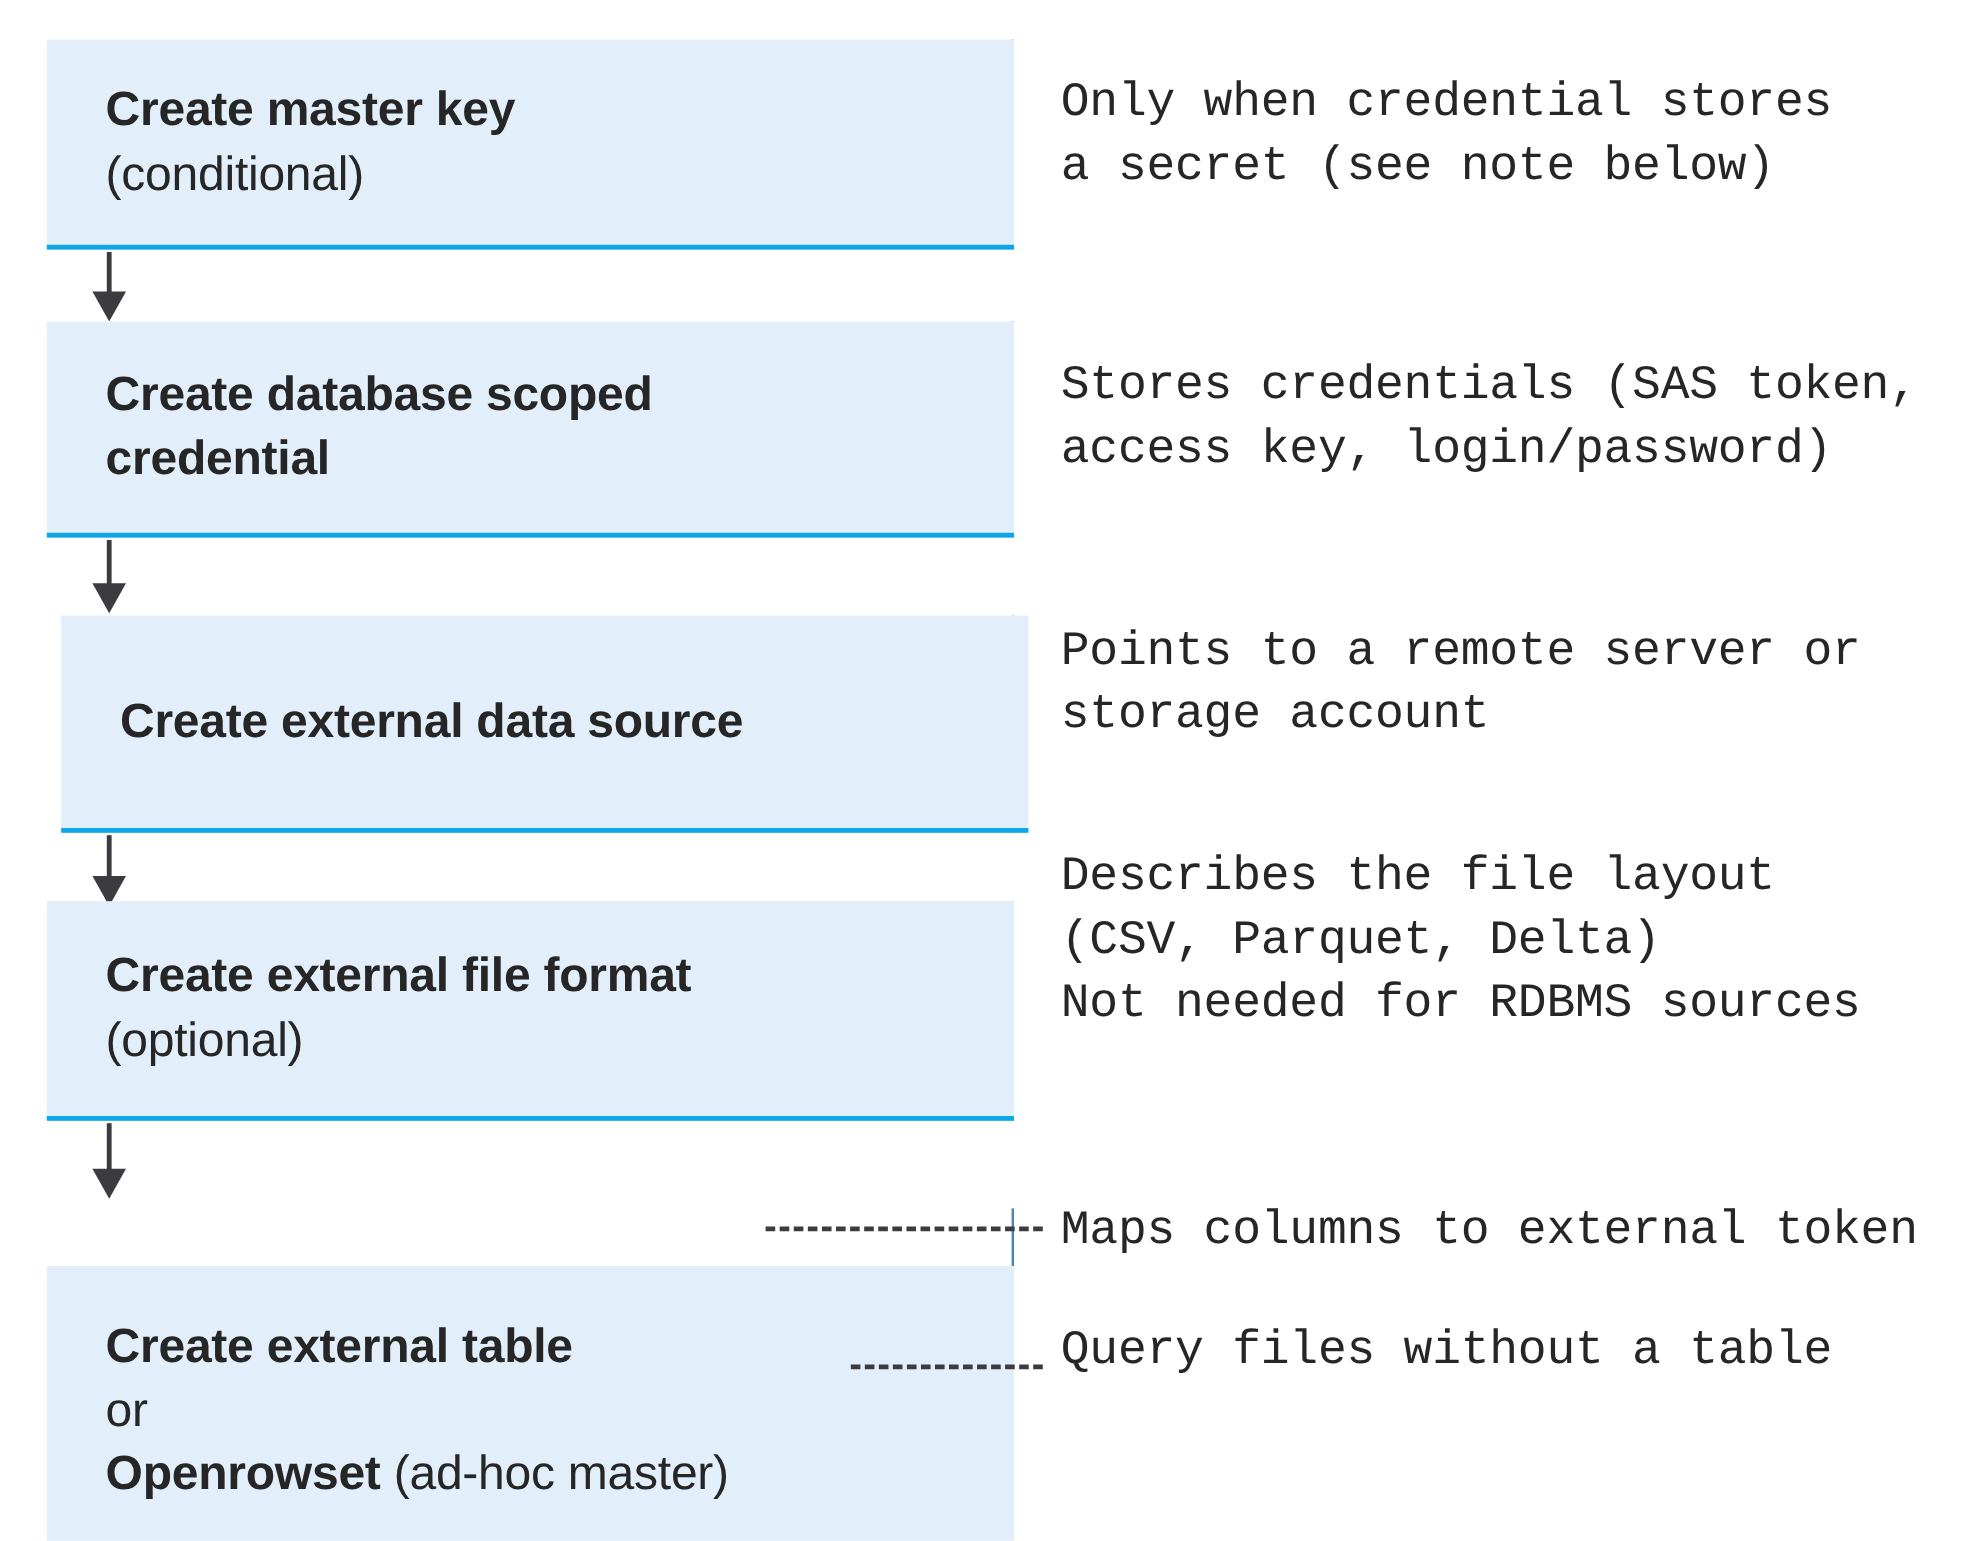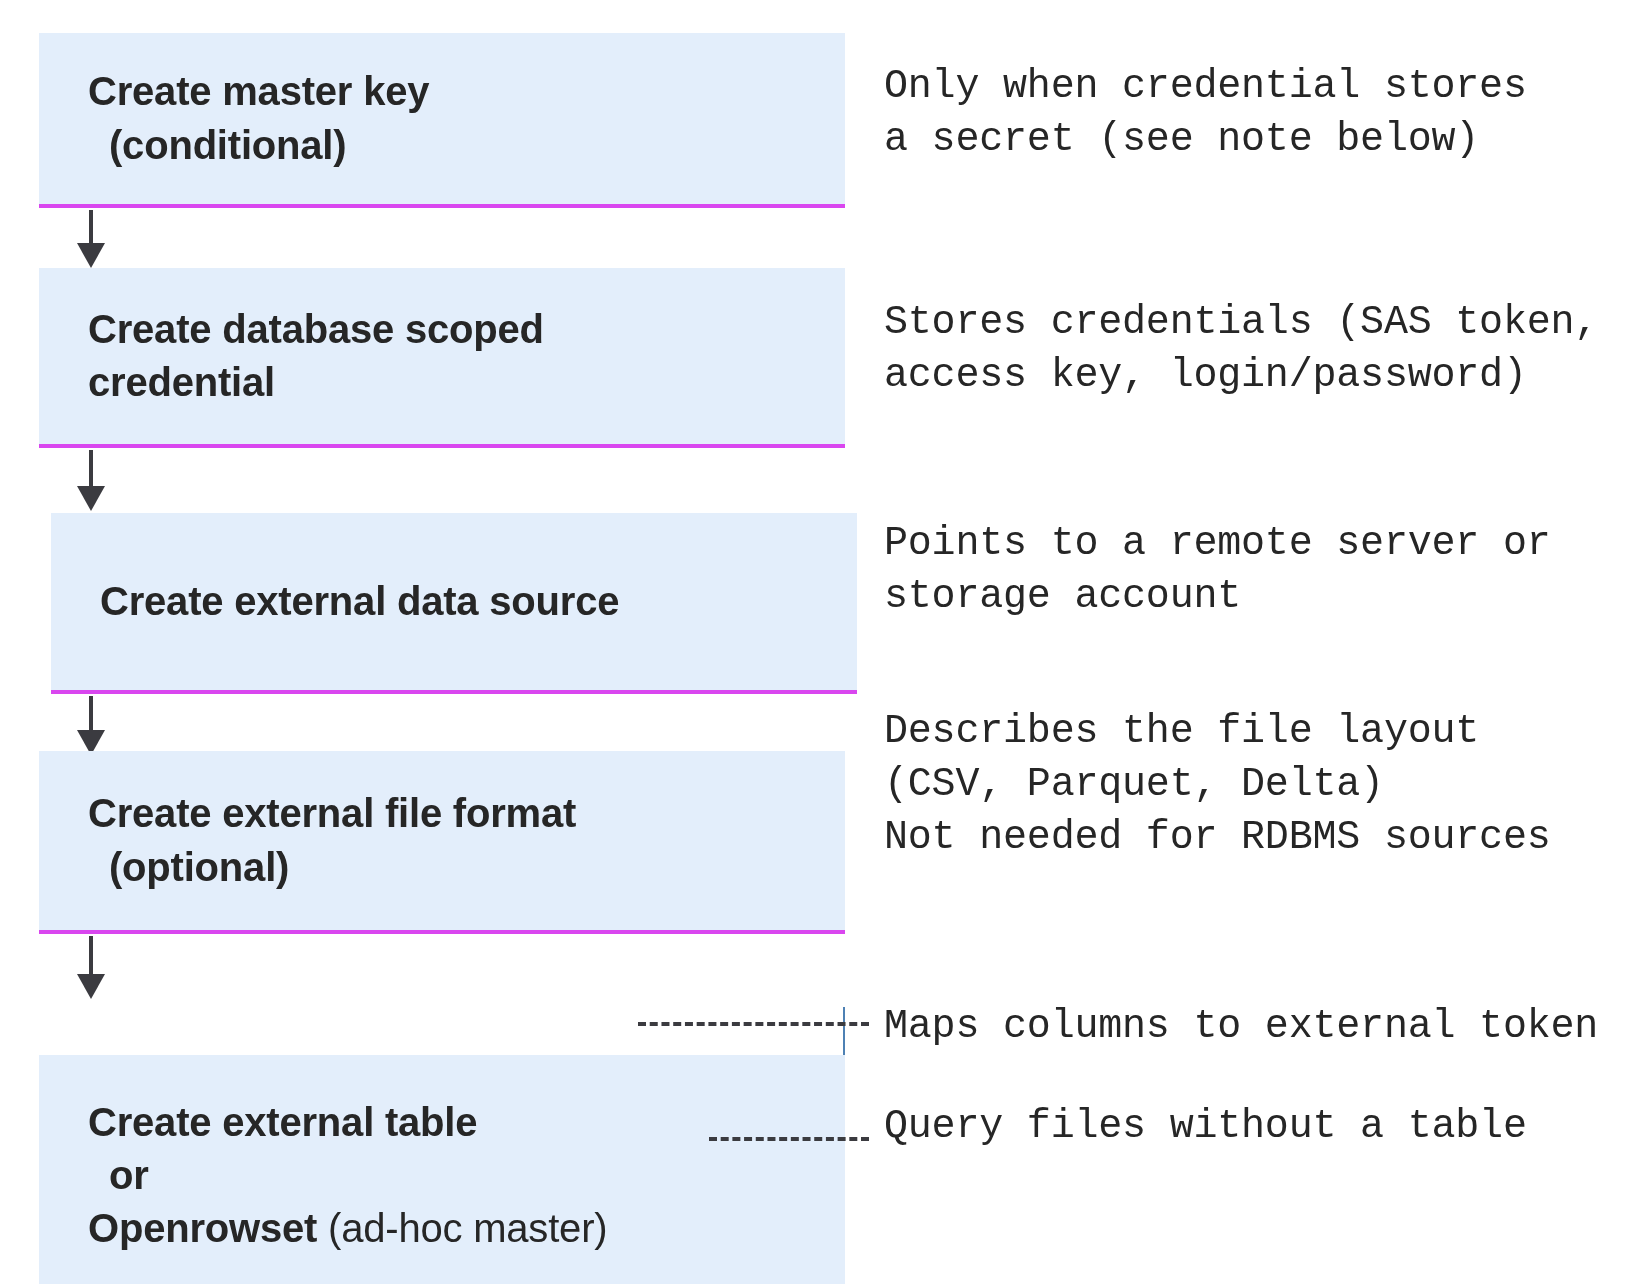--- a/index.html
+++ b/index.html
@@ -21,37 +21,37 @@
     height: 1284px;
   }
 
   
   .flow-box {
     position: absolute;
     left: 39px;
     width: 806px;
     box-sizing: border-box;
     background: #e3eefb;
-    border-bottom: 4px solid #d946ef;
+    border-bottom: 4px solid #0ea5e9;
     display: flex;
     flex-direction: column;
     justify-content: center;
   }
   .box-lines {
     padding-left: 49px;
     padding-right: 10px;
   }
   .box-line {
     font-size: 40px;
     line-height: 1.33;
     letter-spacing: -0.2px;
     white-space: nowrap;
   }
   .box-line.bold { font-weight: bold; }
-  .box-line.normal { font-weight: bold; margin-left: 21px; }
+  .box-line.normal { font-weight: normal; }
 
   
   .run-bold { font-weight: bold; }
   .run-normal { font-weight: normal; }
 
   
   .arrow {
     position: absolute;
     left: 84px;
     width: 14px;

